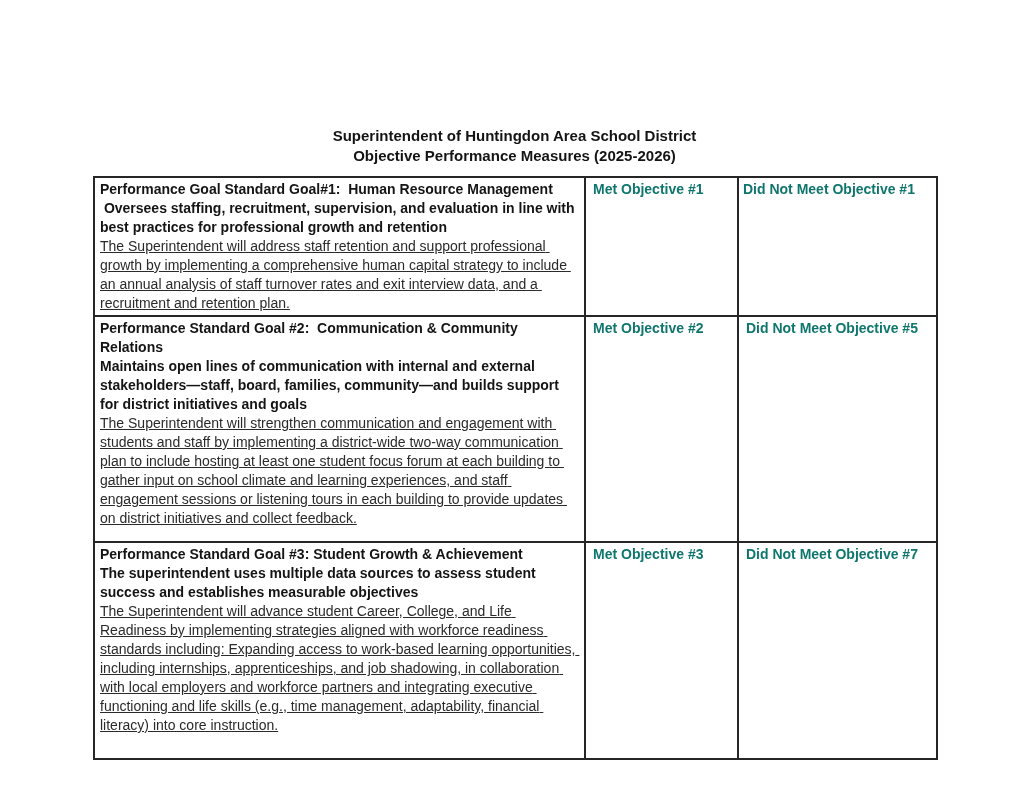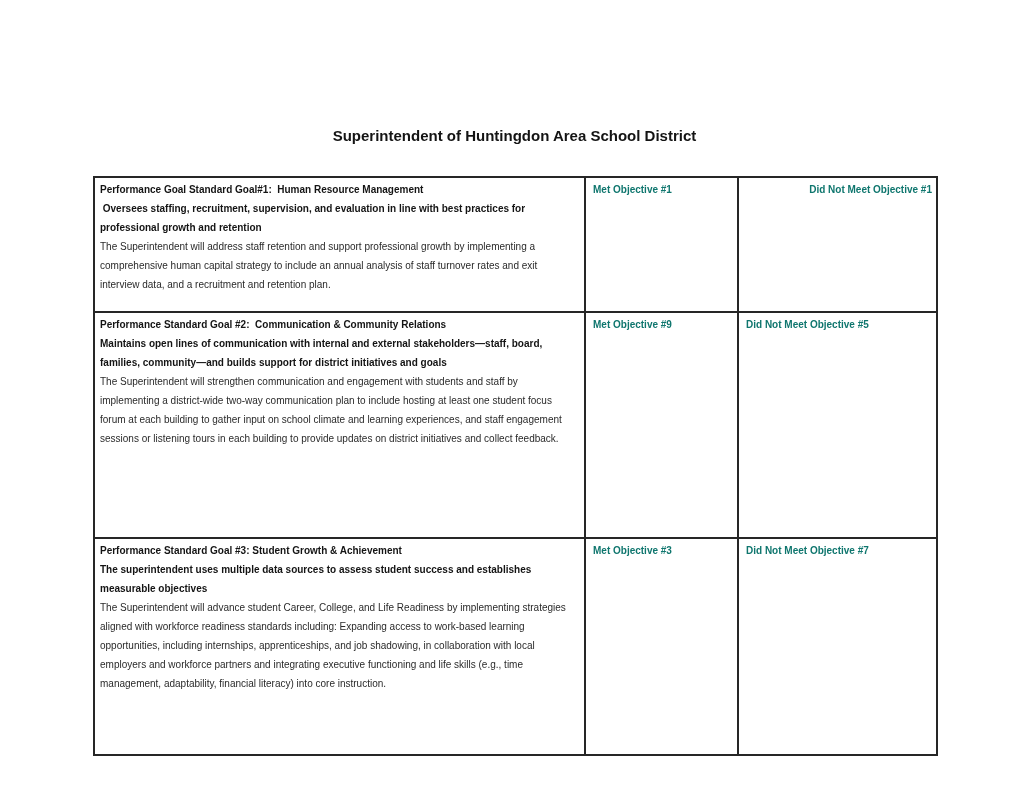--- a/index.html
+++ b/index.html
@@ -31,51 +31,53 @@
     position: absolute;
     left: 93px;
     top: 176px;
     width: 843px;
     border-collapse: collapse;
     table-layout: fixed;
   }
   table.perf-table td {
     border: 2px solid #262626;
     vertical-align: top;
-    font-size: 10px;
+    font-size: 14px;
     line-height: 19px;
     background: #ffffff;
   }
   tr.r1 { height: 135px; }
   tr.r2 { height: 226px; }
   tr.r3 { height: 217px; }
   td.goal-cell { padding: 2px 6px 2px 5px; }
   .goal-bold {
     font-weight: 700;
     white-space: pre-wrap;
     color: #141414;
   }
   .goal-desc {
     white-space: pre-wrap;
     color: #2a2a2a;
+    text-decoration: underline;
   }
   td.obj-cell {
     font-weight: 700;
     padding: 2px 4px 2px 7px;
     color: #0f766e;
   }
-  td.obj-cell.center { text-align: right; padding-left: 4px; }
+  td.obj-cell.center { text-align: left; padding-left: 4px; }
 </style>
 </head>
 <body>
 
 <div class="page">
 
   <div class="doc-title">
     <div>Superintendent of Huntingdon Area School District</div>
+    <div>Objective Performance Measures (2025-2026)</div>
   </div>
 
   <table class="perf-table">
     <colgroup>
       <col style="width:491px">
       <col style="width:153px">
       <col style="width:199px">
     </colgroup>
     <tbody>
 
@@ -91,21 +93,21 @@
           <span>Did Not Meet Objective #1</span>
         </td>
       </tr>
 
       <tr class="r2">
         <td class="goal-cell">
           <div class="goal-bold"><span>Performance Standard Goal #2:  Communication &amp; Community Relations</span><br><span>Maintains open lines of communication with internal and external stakeholders—staff, board, families, community—and builds support for district initiatives and goals</span></div>
           <div class="goal-desc">The Superintendent will strengthen communication and engagement with students and staff by implementing a district-wide two-way communication plan to include hosting at least one student focus forum at each building to gather input on school climate and learning experiences, and staff engagement sessions or listening tours in each building to provide updates on district initiatives and collect feedback.</div>
         </td>
         <td class="obj-cell">
-          <span>Met Objective #9</span>
+          <span>Met Objective #2</span>
         </td>
         <td class="obj-cell">
           <span>Did Not Meet Objective #5</span>
         </td>
       </tr>
 
       <tr class="r3">
         <td class="goal-cell">
           <div class="goal-bold"><span>Performance Standard Goal #3: Student Growth &amp; Achievement</span><br><span>The superintendent uses multiple data sources to assess student success and establishes measurable objectives</span></div>
           <div class="goal-desc">The Superintendent will advance student Career, College, and Life Readiness by implementing strategies aligned with workforce readiness standards including: Expanding access to work-based learning opportunities, including internships, apprenticeships, and job shadowing, in collaboration with local employers and workforce partners and integrating executive functioning and life skills (e.g., time management, adaptability, financial literacy) into core instruction.</div>

